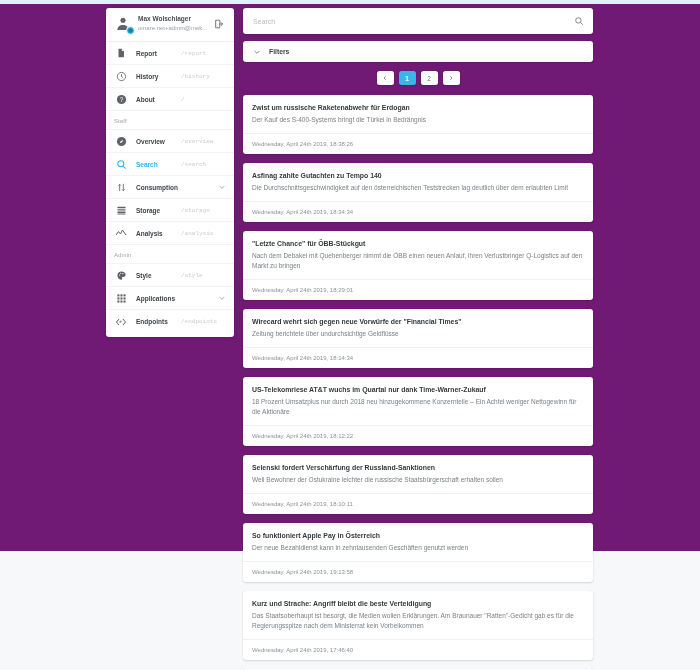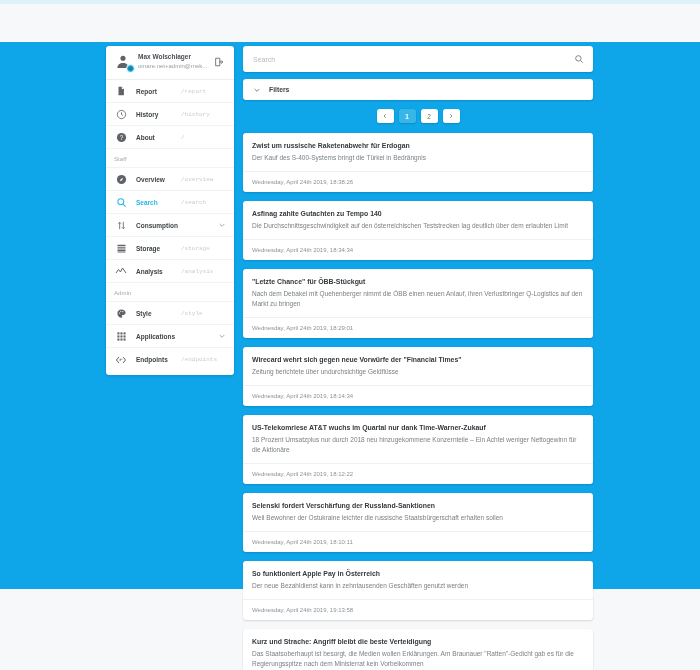--- a/index.html
+++ b/index.html
@@ -8,22 +8,21 @@
     background: #f7f8f9;
     font-family: "Liberation Sans", sans-serif;
     overflow: hidden;
   }
   #topbar {
     position: absolute; top: 0; left: 0; width: 700px; height: 4px;
     background: #dff2fb;
   }
   #page {
     position: absolute; top: 4px; left: 0; width: 700px; height: 547px;
-    background: #0ea5e9;
-    margin-top: 38px;
+    background: #701a75;
   }
 
   
   #sidebar {
     position: absolute; left: 106px; top: 4px;
     width: 128px;
     background: #ffffff;
     border-radius: 3px;
     box-shadow: 0 1px 3px rgba(0,0,0,0.13), 0 0 1px rgba(0,0,0,0.10);
     padding-bottom: 4px;

